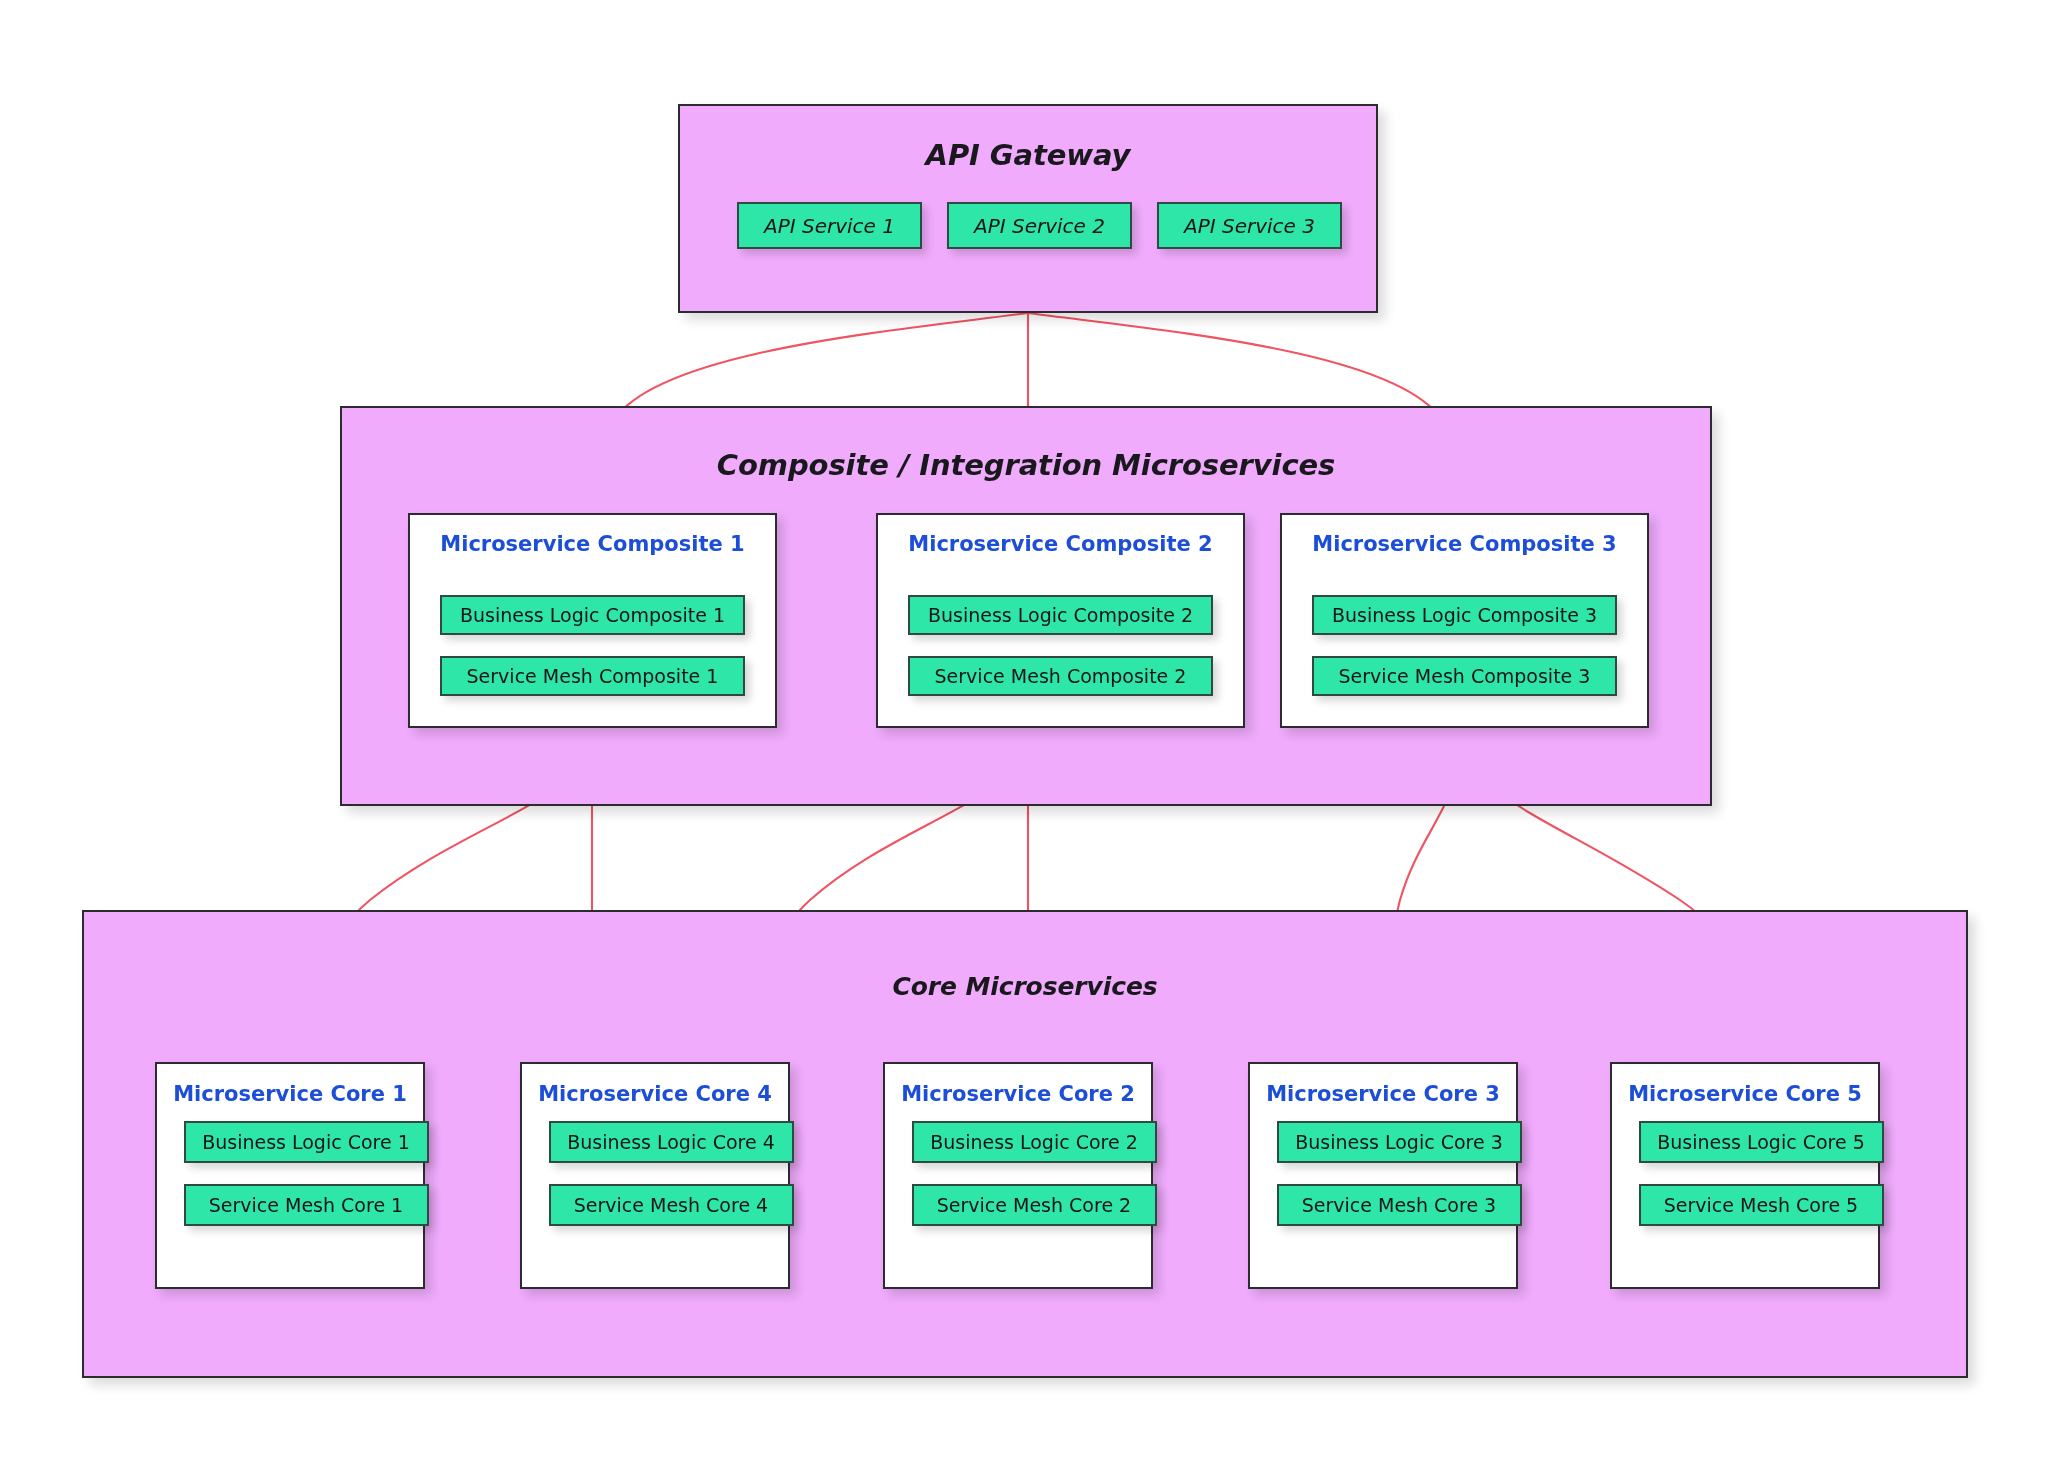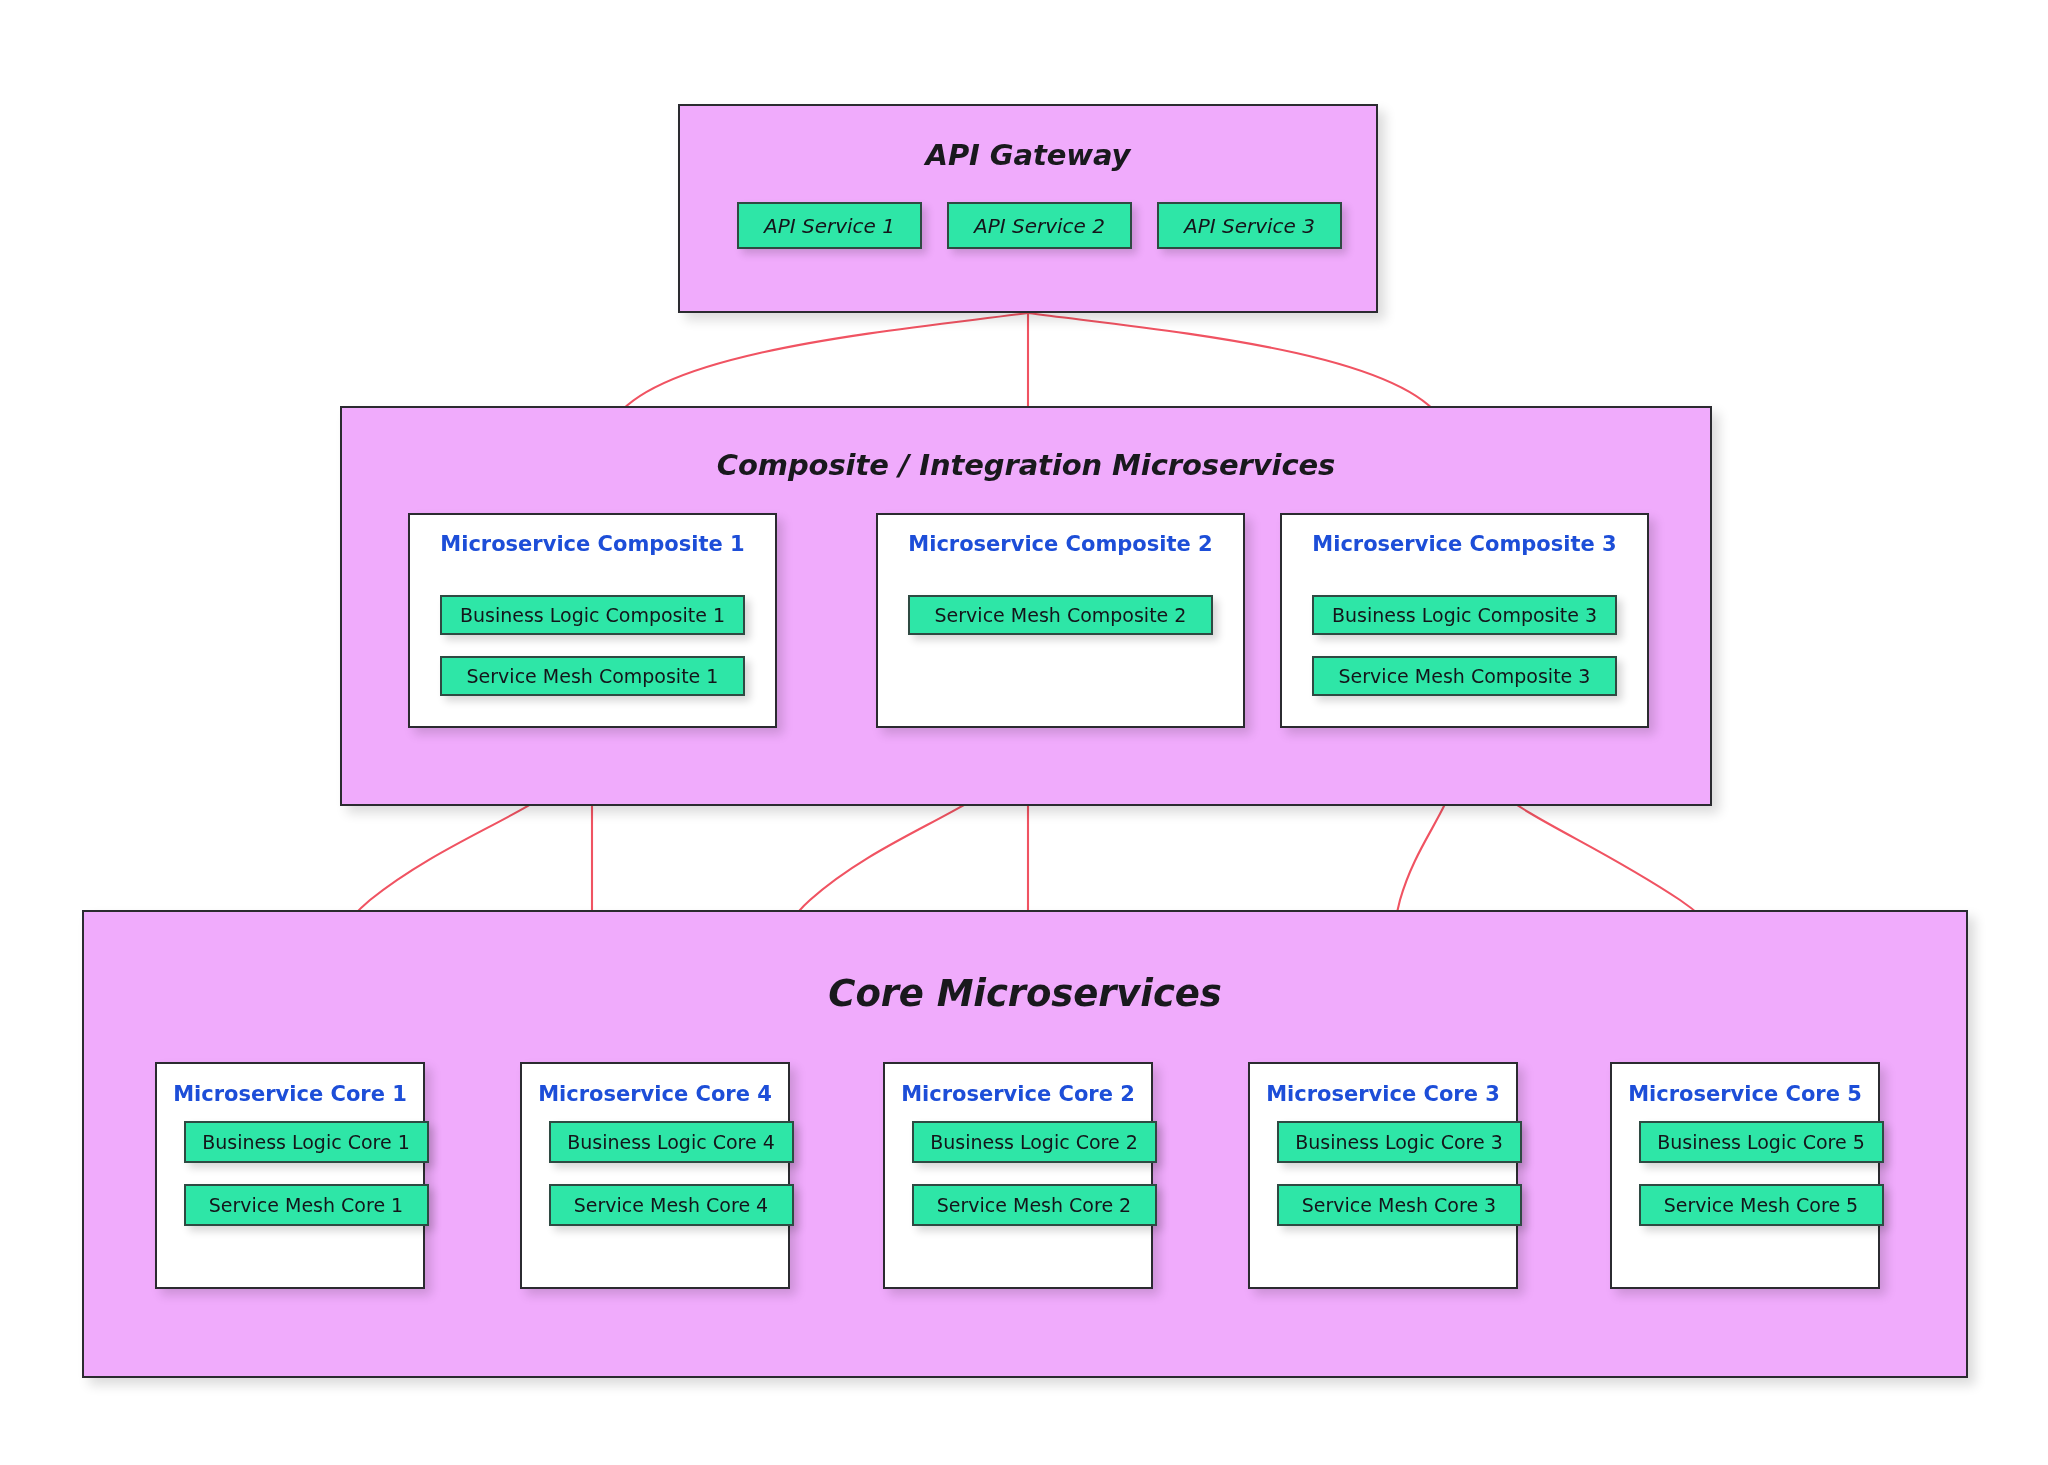--- a/index.html
+++ b/index.html
@@ -105,21 +105,21 @@
 
   
   #core-group {
     left: 82px;
     top: 910px;
     width: 1886px;
     height: 468px;
   }
   #core-group .group-title {
     top: 60px;
-    font-size: 37px;
+    font-size: 25px;
   }
 
   
   .node-card {
     position: absolute;
     background: #ffffff;
     border: 2.2px solid #2b2b30;
     box-shadow: 6px 6px 10px rgba(0,0,0,0.15);
     box-sizing: border-box;
     z-index: 3;
@@ -223,20 +223,21 @@
     <div class="node-title">Microservice Composite 1</div>
     <div class="node-chips">
       <div class="chip">Business Logic Composite 1</div>
       <div class="chip">Service Mesh Composite 1</div>
     </div>
   </div>
 
   <div class="node-card composite-card" style="left:876px;text-decoration:underline;">
     <div class="node-title">Microservice Composite 2</div>
     <div class="node-chips">
+      <div class="chip">Business Logic Composite 2</div>
       <div class="chip">Service Mesh Composite 2</div>
     </div>
   </div>
 
   <div class="node-card composite-card" style="left:1280px;">
     <div class="node-title">Microservice Composite 3</div>
     <div class="node-chips">
       <div class="chip">Business Logic Composite 3</div>
       <div class="chip">Service Mesh Composite 3</div>
     </div>

